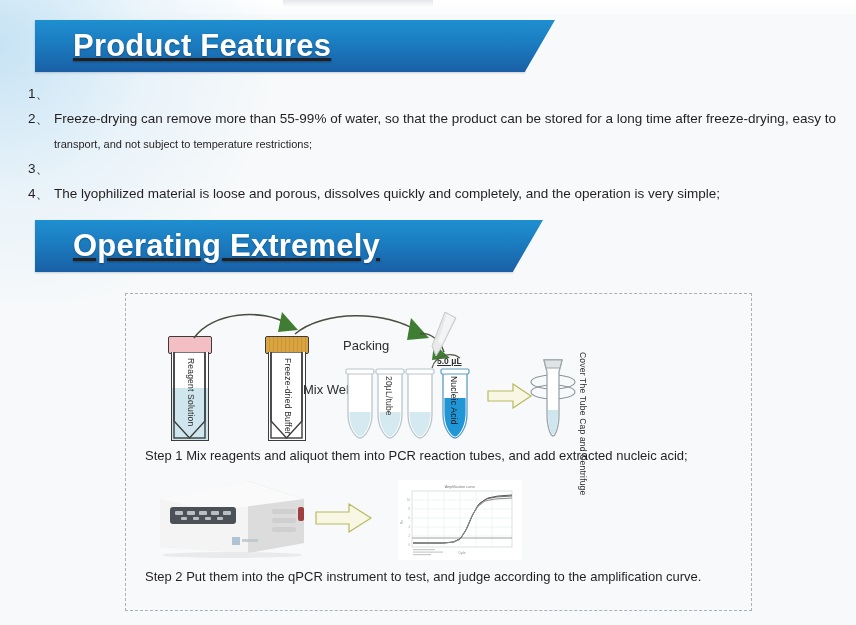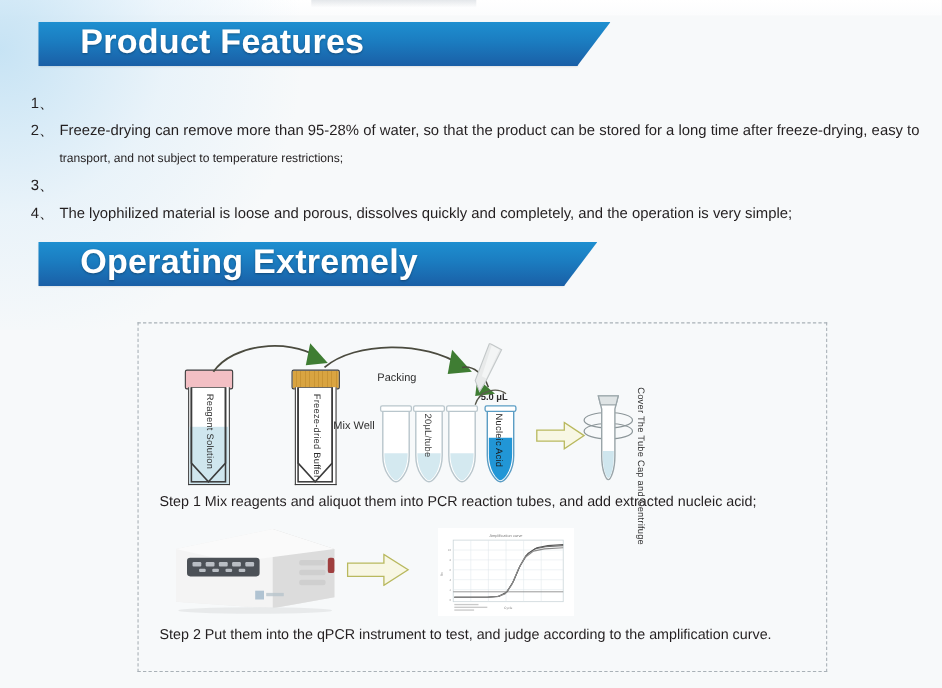--- a/index.html
+++ b/index.html
@@ -22,24 +22,25 @@
   }
   
   .top-ghost{
     position:absolute;left:283px;top:0;width:150px;height:7px;
     background:linear-gradient(180deg,rgba(206,212,218,.55),rgba(240,243,245,0));
     pointer-events:none;
   }
 
   
   .banner{
-    position:absolute;height:40px;
-    display:flex;align-items:flex-start;
+    position:absolute;height:52px;
+    display:flex;align-items:center;
     background:linear-gradient(180deg,#1e8fd0 0%,#1b7cc0 45%,#1a5fa6 100%);
     box-shadow:0 1px 2px rgba(0,0,0,.18);
+    text-decoration:underline;
   }
   .banner .shear{
     position:absolute;right:-30px;top:0;width:42px;height:100%;
     background:linear-gradient(180deg,#1e8fd0 0%,#1b7cc0 45%,#1a5fa6 100%);
     clip-path:polygon(0 0,100% 0,28% 100%,0 100%);
   }
   .banner-title{
     position:relative;z-index:2;
     color:#ffffff;font-weight:bold;font-size:31px;letter-spacing:.2px;
     padding-left:38px;white-space:nowrap;
@@ -78,21 +79,21 @@
   .tube-body{
     position:absolute;border:1.4px solid #3c3c3c;border-top:none;
     background:#ffffff;
     overflow:hidden;
   }
   .tube-fill{position:absolute;left:0;right:0;bottom:0;}
   .vlabel{
     position:absolute;writing-mode:vertical-rl;
     font-size:8.5px;color:#2d2d2d;white-space:nowrap;letter-spacing:.2px;
   }
-  .plain-label{position:absolute;font-size:10px;color:#2d2d2d;white-space:nowrap;}
+  .plain-label{position:absolute;font-size:13px;color:#2d2d2d;white-space:nowrap;}
 
   
   .ptube{position:absolute;}
   .ptube svg{display:block;}
 
   
   .garrow{position:absolute;}
 
   
   .block-arrow{position:absolute;}
@@ -113,21 +114,21 @@
   <div class="banner-title">Product Features</div>
   <div class="shear"></div>
 </div>
 
 <div class="features">
   <div class="feat-row">
     <div class="feat-num">1、</div>
   </div>
   <div class="feat-row">
     <div class="feat-num">2、</div>
-    <div class="feat-text">Freeze-drying can remove more than 95-28% of water, so that the product can be stored for a long time after freeze-drying, easy to</div>
+    <div class="feat-text">Freeze-drying can remove more than 55-99% of water, so that the product can be stored for a long time after freeze-drying, easy to</div>
   </div>
   <div class="feat-cont">transport, and not subject to temperature restrictions;</div>
   <div class="feat-row">
     <div class="feat-num">3、</div>
   </div>
   <div class="feat-row">
     <div class="feat-num">4、</div>
     <div class="feat-text">The lyophilized material is loose and porous, dissolves quickly and completely, and the operation is very simple;</div>
   </div>
 </div>
@@ -157,21 +158,21 @@
     <svg width="38" height="90" style="position:absolute;left:-1px;top:-1px;">
       <path d="M3,1 L3,70 L18.5,87 L34,70 L34,1" fill="none" stroke="#3c3c3c" stroke-width="1.4"></path>
       <rect x="3" y="1" width="31" height="86" fill="none" stroke="#3c3c3c" stroke-width="1.4"></rect>
     </svg>
   </div>
   <div class="vlabel" style="left:18px;top:22px;">Freeze-dried Buffer</div>
 </div>
 
 <div class="plain-label" style="left:303px;top:382px;">Mix Well</div>
 <div class="plain-label" style="left:343px;top:338px;">Packing</div>
-<div class="plain-label" style="left:437px;top:356px;font-weight:bold;font-size:8.5px;">5.0 μL</div>
+<div class="plain-label" style="left:437px;top:356px;font-weight:bold;font-size:8.5px;text-decoration:underline;">5.0 μL</div>
 
 <svg class="garrow" style="left:190px;top:306px;" width="120" height="38">
   <path d="M4,32 C22,6 72,2 98,18" fill="none" stroke="#4b4b3f" stroke-width="1.6"></path>
   <path d="M92,6 L108,24 L88,26 Z" fill="#3f7d33"></path>
 </svg>
 
 <svg class="garrow" style="left:291px;top:306px;" width="150" height="48">
   <path d="M4,28 C32,4 96,4 128,26" fill="none" stroke="#4b4b3f" stroke-width="1.6"></path>
   <path d="M120,12 L138,32 L116,34 Z" fill="#3f7d33"></path>
 </svg>

